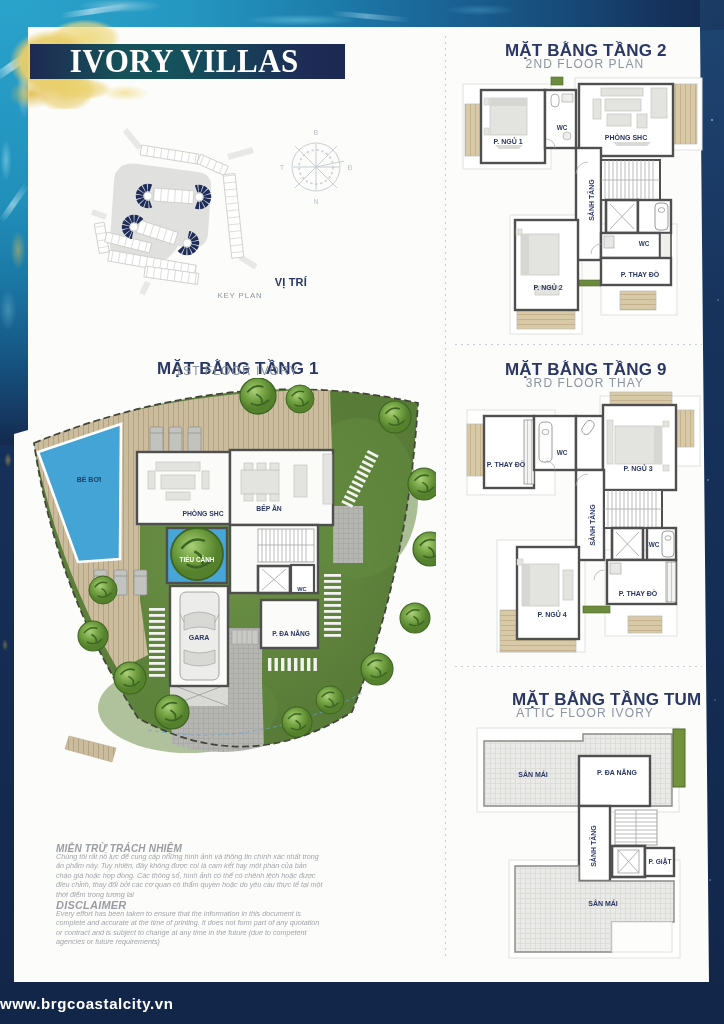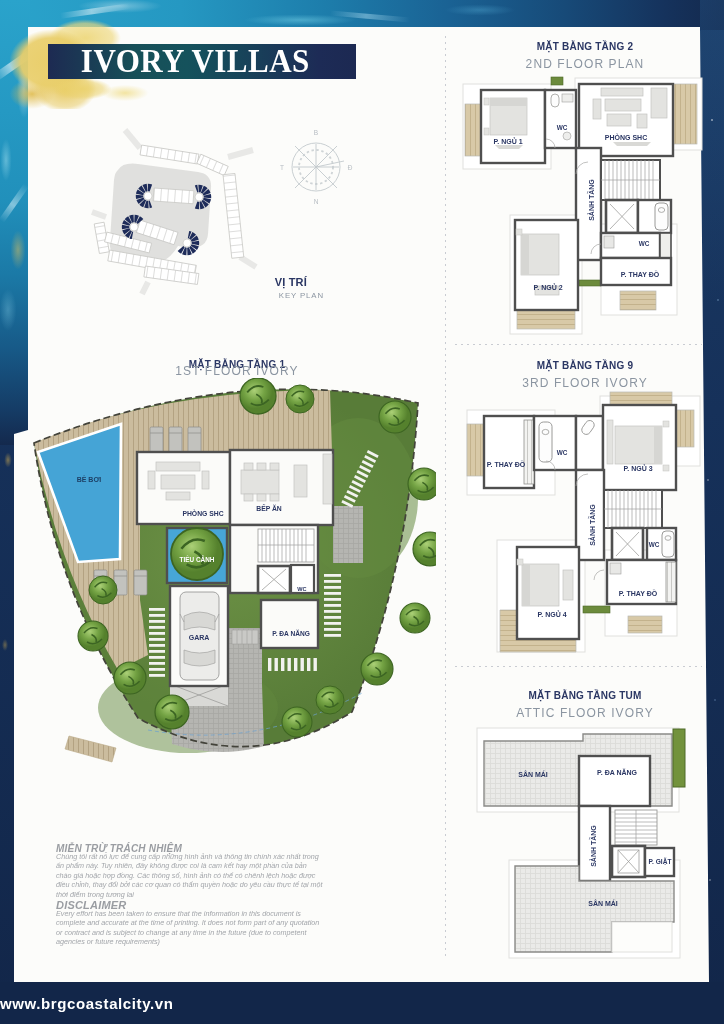--- a/index.html
+++ b/index.html
@@ -1,18 +1,18 @@
 <!DOCTYPE html>
 <html><head>
 <meta charset="utf-8">
 <style>
   html,body{margin:0;padding:0;}
   #canvas{position:relative;width:724px;height:1024px;overflow:hidden;background:#14294e;font-family:"Liberation Sans",sans-serif;}
   .abs{position:absolute;}
-  .ttl{font-weight:bold;font-size:10px;color:#2a3663;letter-spacing:.2px;text-align:center;white-space:nowrap;}
+  .ttl{font-weight:bold;font-size:17px;color:#2a3663;letter-spacing:.2px;text-align:center;white-space:nowrap;}
   .sub{font-size:12px;color:#8b95a1;letter-spacing:1.1px;text-align:center;white-space:nowrap;}
 </style>
 </head>
 <body>
 <div id="canvas">
 
   <div class="abs" style="left:0;top:0;width:724px;height:1024px;background:linear-gradient(180deg,#1a3a64 0%,#16315a 40%,#122649 100%);"></div>
 
   <div class="abs" style="left:0;top:0;width:724px;height:30px;background:
       radial-gradient(60px 10px at 120px 6px, rgba(255,255,255,.35), rgba(255,255,255,0) 70%),
@@ -51,21 +51,21 @@
       radial-gradient(52px 40px at 42px 48px, rgba(233,206,106,1) 0%, rgba(233,206,106,.92) 60%, rgba(233,206,106,0) 82%),
       radial-gradient(46px 24px at 75px 24px, rgba(238,216,125,.95) 0%, rgba(238,216,125,.65) 60%, rgba(238,216,125,0) 78%),
       radial-gradient(40px 30px at 55px 75px, rgba(230,198,88,.95) 0%, rgba(230,198,88,.5) 60%, rgba(230,198,88,0) 78%),
       radial-gradient(52px 18px at 100px 52px, rgba(240,220,135,.85) 0%, rgba(240,220,135,0) 75%),
       radial-gradient(30px 20px at 22px 80px, rgba(224,188,78,.9) 0%, rgba(224,188,78,0) 75%);"></div>
 
   <div class="abs" style="left:40px;top:78px;width:115px;height:32px;background:
       radial-gradient(38px 14px at 42px 11px, rgba(235,210,110,.95) 0%, rgba(235,210,110,.55) 55%, rgba(235,210,110,0) 78%),
       radial-gradient(32px 11px at 85px 15px, rgba(240,222,140,.8) 0%, rgba(240,222,140,0) 74%);"></div>
 
-  <div class="abs" style="left:48px;top:44px;width:308px;height:35px;background:linear-gradient(90deg,#1d2a52 0%,#175058 28%,#15525c 45%,#17455a 62%,#1d2b56 88%,#1c2952 100%);overflow:hidden;">
+  <div class="abs" style="left:30px;top:44px;width:308px;height:35px;background:linear-gradient(90deg,#1d2a52 0%,#175058 28%,#15525c 45%,#17455a 62%,#1d2b56 88%,#1c2952 100%);overflow:hidden;padding-left:7px;">
     <div style="width:272px;text-align:center;color:#ffffff;font-family:'Liberation Serif',serif;font-weight:bold;font-size:33px;line-height:35px;letter-spacing:.5px;transform:scaleX(.94) translateX(12px);">IVORY VILLAS</div>
   </div>
 
   <svg class="abs" style="left:78px;top:122px;" width="290" height="180" viewBox="0 0 290 180">
     <defs>
       <pattern id="lotp" width="7" height="14" patternUnits="userSpaceOnUse">
         <rect width="7" height="14" fill="#ffffff"></rect>
           <rect x="6.3" width="0.7" height="14" fill="#cfcfcd"></rect>
       </pattern>
     </defs>
@@ -144,21 +144,21 @@
     <g fill="#b6bcc2" font-family="Liberation Sans,sans-serif" font-size="6.5" text-anchor="middle">
       <text x="238" y="13">B</text>
         <text x="272" y="48">Đ</text>
         <text x="238" y="82">N</text>
         <text x="204" y="48">T</text>
     </g>
   </svg>
 
   <div class="abs ttl" style="left:167px;top:276px;width:140px;font-size:11px;text-align:right;">VỊ TRÍ</div>
 
-  <div class="abs sub" style="left:184px;top:291px;width:140px;font-size:7.8px;letter-spacing:.9px;text-align:right;">KEY PLAN</div>
+  <div class="abs sub" style="left:170px;top:291px;width:140px;font-size:7.8px;letter-spacing:.9px;">KEY PLAN</div>
 
   <div class="abs ttl" style="left:157px;top:359px;width:160px;">MẶT BẰNG TẦNG 1</div>
 
   <div class="abs sub" style="left:157px;top:364px;width:160px;">1ST FLOOR IVORY</div>
 
   <svg class="abs" style="left:8px;top:378px;" width="428" height="402" viewBox="0 0 428 402" id="f1">
     <defs>
       <pattern id="deck1" width="5" height="9" patternUnits="userSpaceOnUse">
         <rect width="5" height="9" fill="#cbbc9e"></rect>
           <rect width="1" height="9" fill="#b3a282"></rect>
@@ -515,21 +515,21 @@
     <text x="171" y="66" font-size="7" text-anchor="middle">PHÒNG SHC</text>
     <text x="139" y="126" font-size="7" text-anchor="middle" transform="rotate(-90 139 126)">SẢNH TẦNG</text>
     <text x="189" y="172" font-size="6.4" text-anchor="middle">WC</text>
     <text x="185" y="203" font-size="7" text-anchor="middle">P. THAY ĐỒ</text>
     <text x="93" y="216" font-size="7" text-anchor="middle">P. NGỦ 2</text>
     </g>
   </svg>
 
   <div class="abs ttl" style="left:505px;top:360px;width:160px;">MẶT BẰNG TẦNG 9</div>
 
-  <div class="abs sub" style="left:505px;top:376px;width:160px;">3RD FLOOR IVORY</div>
+  <div class="abs sub" style="left:505px;top:376px;width:160px;">3RD FLOOR THAY</div>
 
   <svg class="abs" style="left:455px;top:390px;" width="250" height="266" viewBox="0 0 250 266" id="f3">
     <defs>
       <pattern id="deck3" width="5" height="8" patternUnits="userSpaceOnUse">
         <rect width="5" height="8" fill="#d8c9a7"></rect>
           <rect width="1" height="8" fill="#c3b28c"></rect>
       </pattern>
       <pattern id="deck3h" width="8" height="5" patternUnits="userSpaceOnUse">
         <rect width="8" height="5" fill="#d8c9a7"></rect>
           <rect width="8" height="1" fill="#c3b28c"></rect>
@@ -638,21 +638,21 @@
     <text x="51" y="77" font-size="7" text-anchor="middle">P. THAY ĐỒ</text>
     <text x="107" y="65" font-size="6.4" text-anchor="middle">WC</text>
     <text x="183" y="81" font-size="7" text-anchor="middle">P. NGỦ 3</text>
     <text x="140" y="135" font-size="7" text-anchor="middle" transform="rotate(-90 140 135)">SẢNH TẦNG</text>
     <text x="199" y="157" font-size="6.4" text-anchor="middle">WC</text>
     <text x="183" y="206" font-size="7" text-anchor="middle">P. THAY ĐỒ</text>
     <text x="97" y="227" font-size="7" text-anchor="middle">P. NGỦ 4</text>
     </g>
   </svg>
 
-  <div class="abs ttl" style="left:495px;top:690px;width:180px;">MẶT BẰNG TẦNG TUM</div>
+  <div class="abs ttl" style="left:512px;top:690px;width:180px;">MẶT BẰNG TẦNG TUM</div>
 
   <div class="abs sub" style="left:495px;top:706px;width:180px;">ATTIC FLOOR IVORY</div>
 
   <svg class="abs" style="left:455px;top:718px;" width="250" height="250" viewBox="0 0 250 250" id="f4">
     <defs>
       <pattern id="roof4" width="5" height="5" patternUnits="userSpaceOnUse">
         <rect width="5" height="5" fill="#eaeae8"></rect>
           <rect width="5" height="0.9" fill="#dcdcd9"></rect>
           <rect width="0.9" height="5" fill="#dcdcd9"></rect>
       </pattern>

